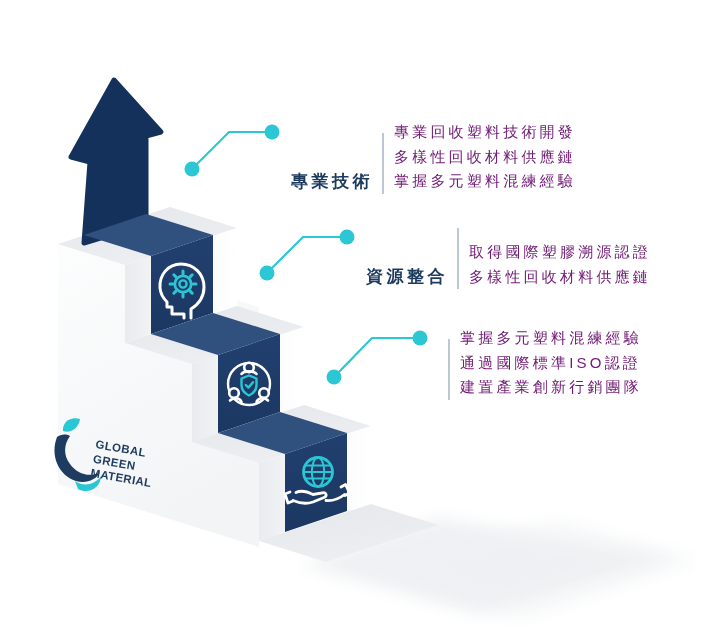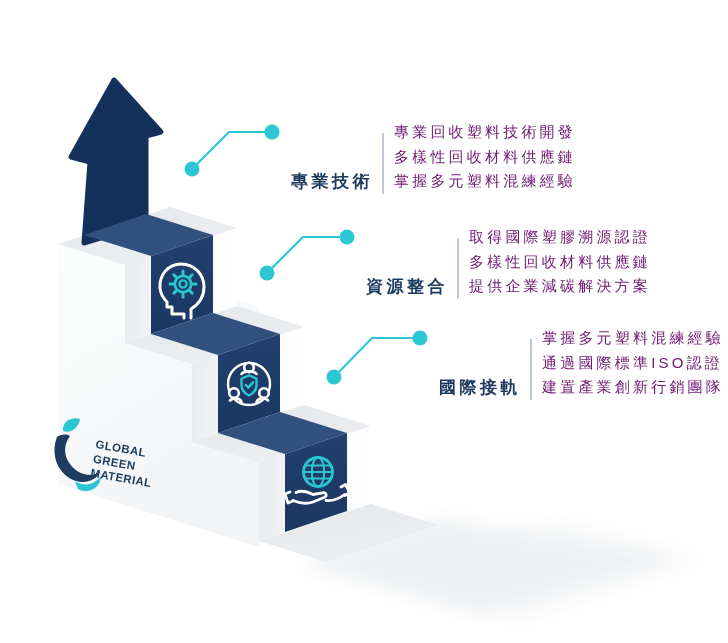--- a/index.html
+++ b/index.html
@@ -157,26 +157,24 @@
     <div>掌握多元塑料混練經驗</div>
   </div>
 </div>
 
 <div class="block" style="left:366px;top:225px;">
   <div class="hdr">資源整合</div>
   <div class="div"></div>
   <div class="body">
     <div>取得國際塑膠溯源認證</div>
     <div>多樣性回收材料供應鏈</div>
-    <div>提供企業減碳解決方案</div>
   </div>
 </div>
 
 <div class="block" style="left:439px;top:326px;">
-  <div class="hdr">國際接軌</div>
   <div class="div"></div>
   <div class="body">
     <div>掌握多元塑料混練經驗</div>
     <div>通過國際標準ISO認證</div>
     <div>建置產業創新行銷團隊</div>
   </div>
 </div>
 
 </div>
 

